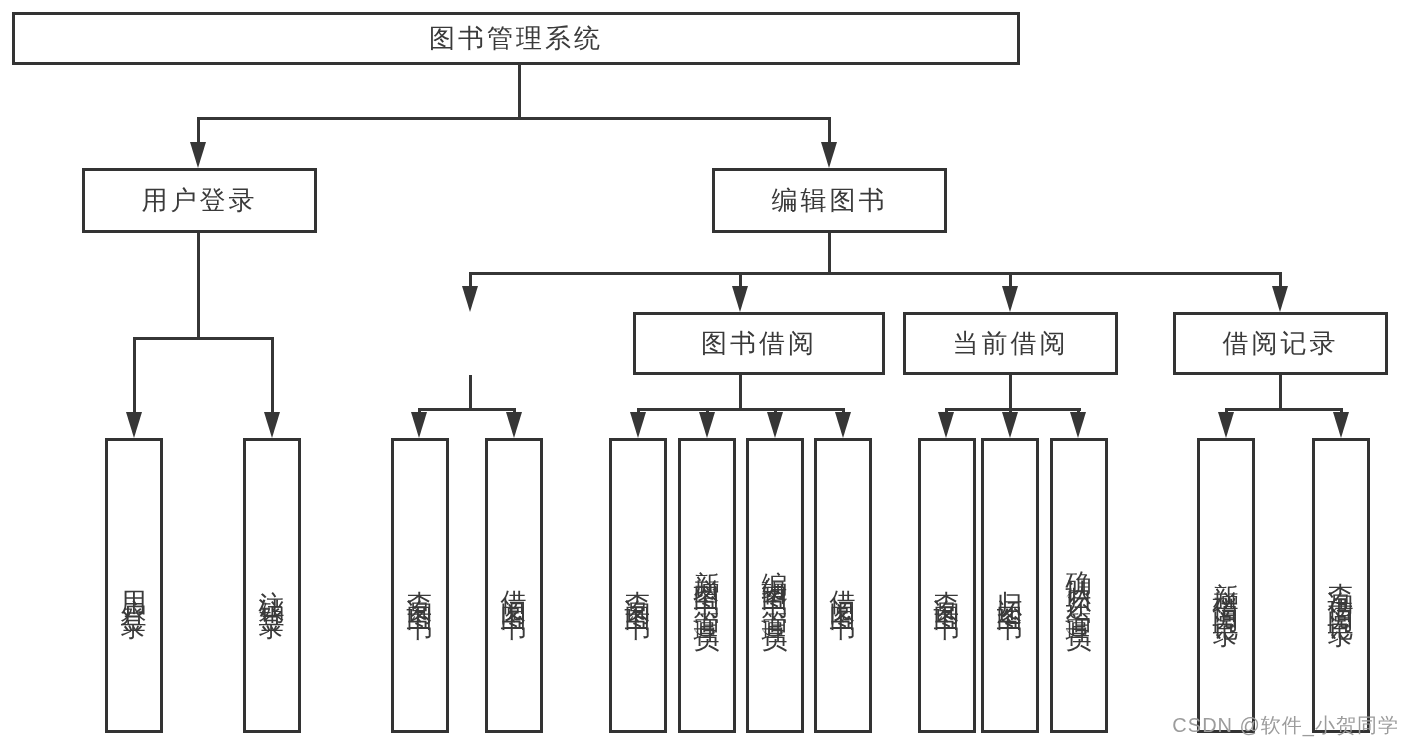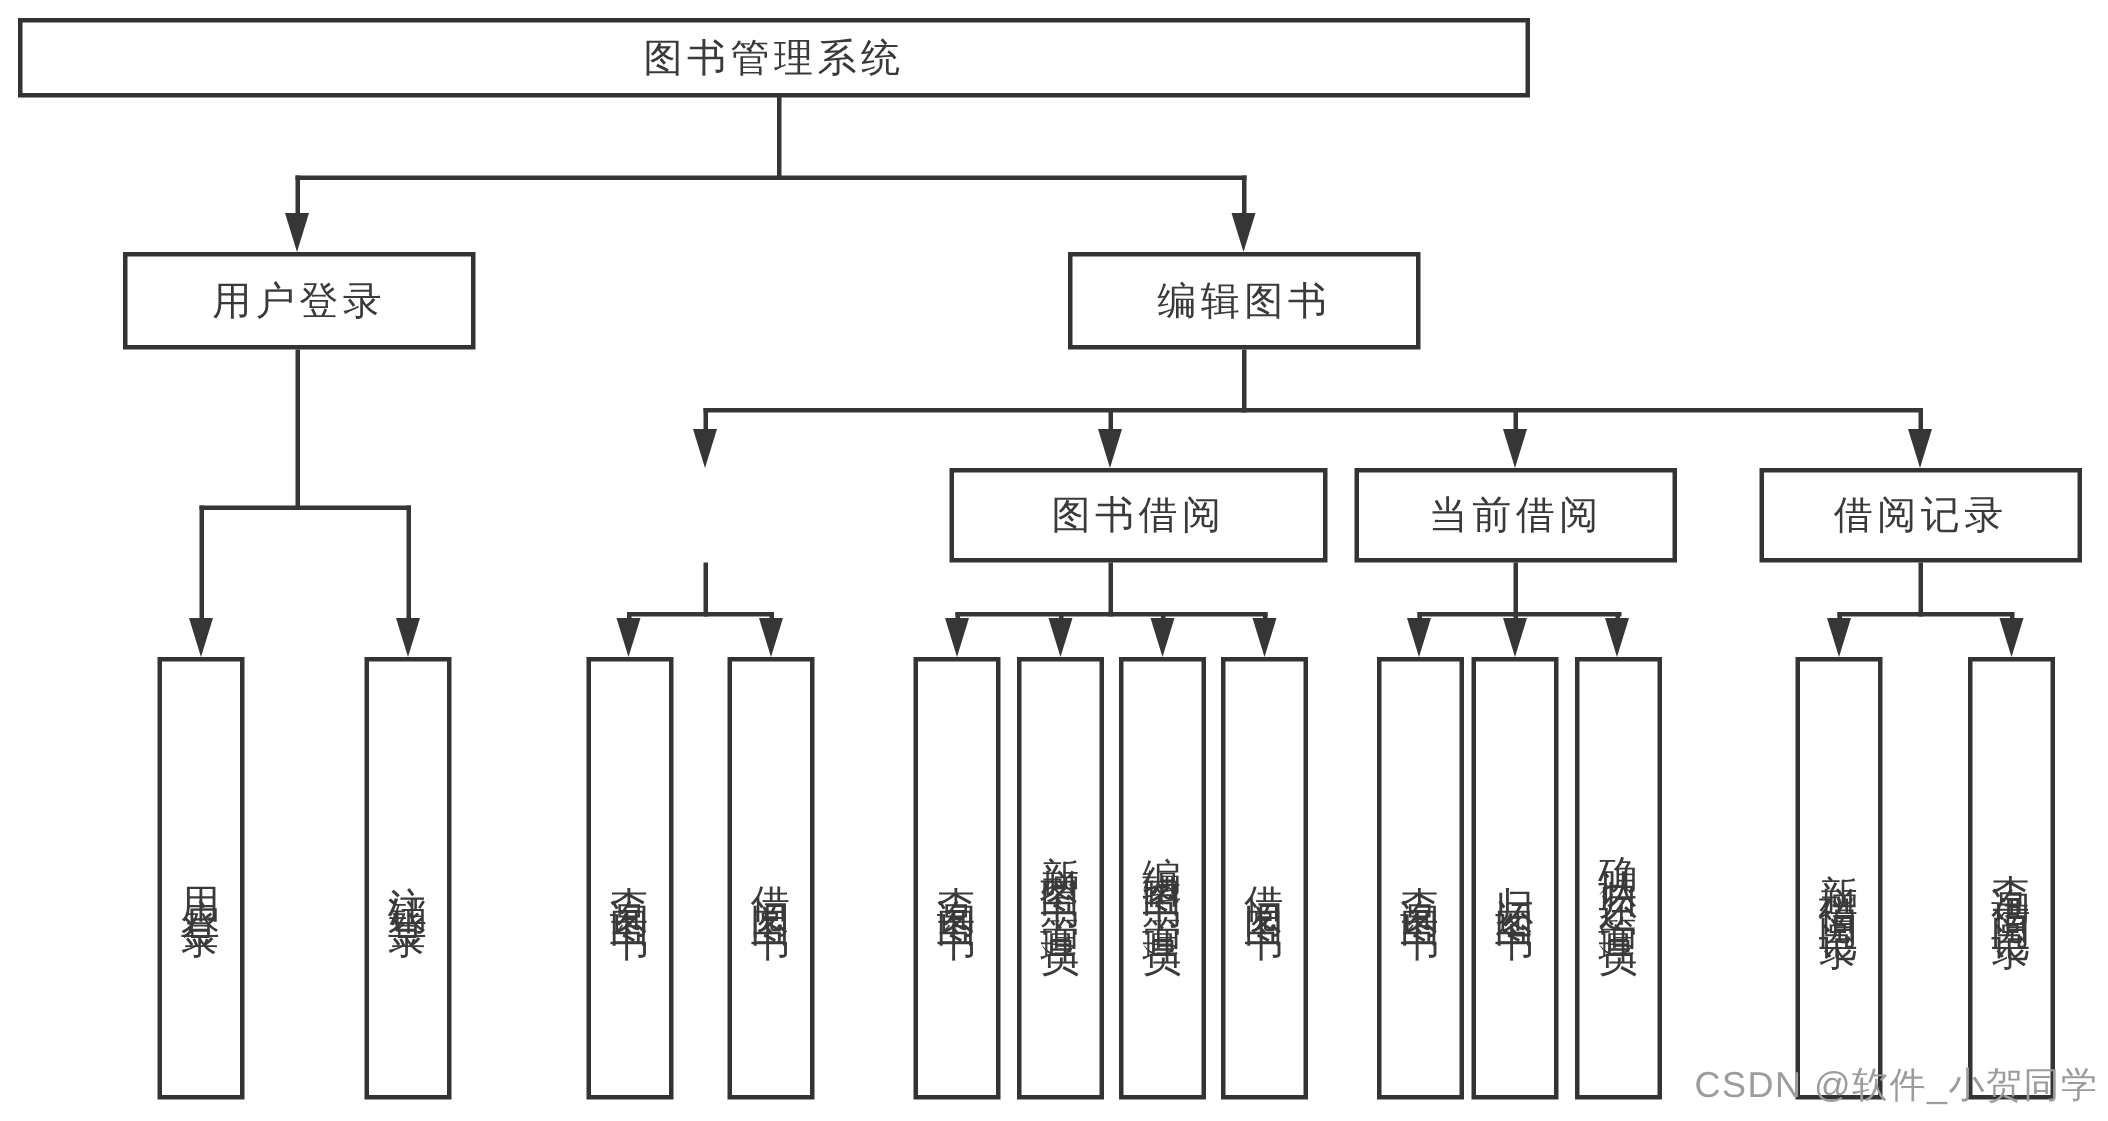--- a/index.html
+++ b/index.html
@@ -52,21 +52,21 @@
     height: 0;
     border-left: 8px solid transparent;
     border-right: 8px solid transparent;
     border-top: 26px solid #363636;
   }
   
   #watermark {
     position: absolute;
     right: 6px;
     bottom: 8px;
-    font-size: 24px;
+    font-size: 20px;
     color: #9c9c9c;
     letter-spacing: 1px;
     white-space: nowrap;
   }
 </style>
 </head>
 <body>
 
 <div id="canvas">
 

